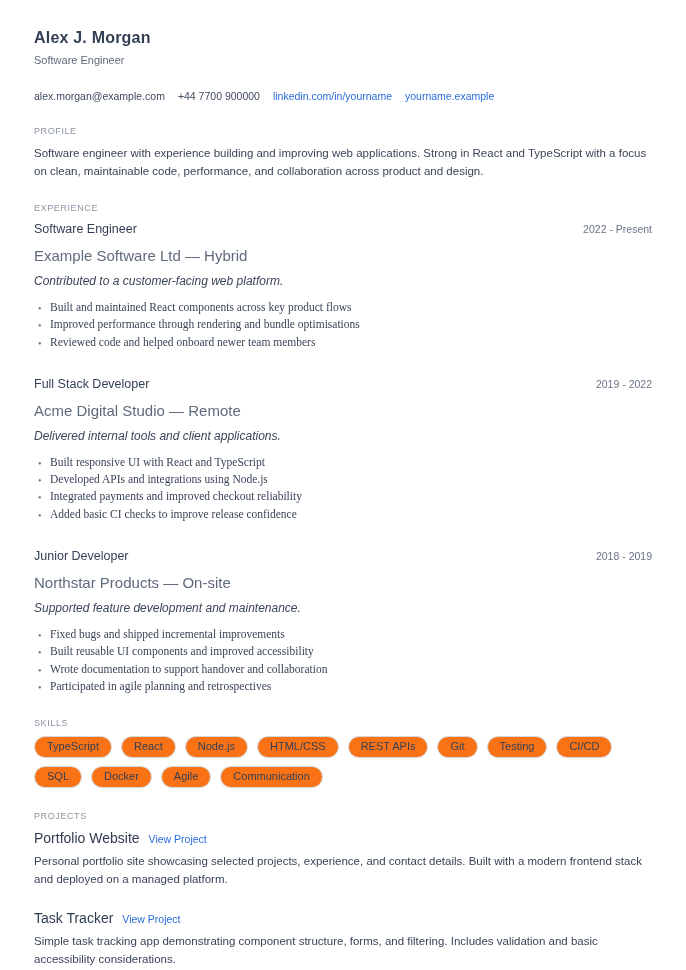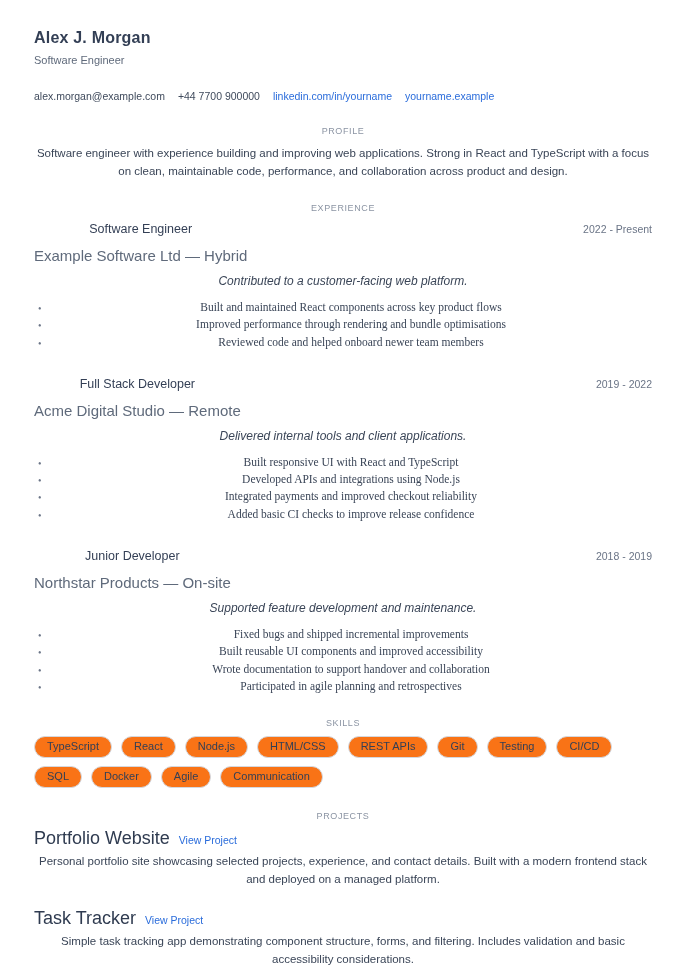--- a/index.html
+++ b/index.html
@@ -18,21 +18,21 @@
     background: #ffffff;
   }
 
   
   .name { font-size: 16px; line-height: 20px; font-weight: 600; color: #333f55; letter-spacing: 0.2px; }
   .subtitle { font-size: 11px; line-height: 14px; color: #5f6a7b; margin-top: 5px; }
   .contact-row { margin-top: 23px; font-size: 10.5px; line-height: 13px; color: #3f4a5c; display: flex; gap: 13px; align-items: baseline; flex-wrap: wrap; }
   a.link { color: #2a6cdb; text-decoration: none; cursor: pointer; }
 
   
-  .section { margin-top: 23px; text-align: center; }
+  .section { margin-top: 23px; }
   .sec-label { font-size: 9px; line-height: 11px; letter-spacing: 0.6px; color: #8b94a3; margin-bottom: 7px; }
 
   
   .profile-text { font-size: 11.5px; line-height: 18px; color: #3a4557; }
 
   
   .job { margin-bottom: 25px; }
   .job:last-child { margin-bottom: 0; }
   .job-head { display: flex; justify-content: space-between; align-items: flex-start; }
   .job-title { font-size: 12.5px; line-height: 16px; color: #333f55; font-weight: 400; }
@@ -53,21 +53,21 @@
     font-size: 11px;
     line-height: 13px;
     color: #333f55;
     background: #f97316;
   }
 
   
   .project { margin-bottom: 21px; }
   .project:last-child { margin-bottom: 0; }
   .proj-head { display: flex; align-items: baseline; gap: 9px; }
-  .proj-title { font-size: 18px; line-height: 18px; color: #2f3b50; font-weight: 400; }
+  .proj-title { font-size: 14px; line-height: 18px; color: #2f3b50; font-weight: 400; }
   .proj-link { font-size: 10.5px; }
   .proj-desc { font-size: 11.5px; line-height: 18px; color: #3a4557; margin-top: 5px; }
 </style>
 </head>
 <body>
 
 <div class="page">
 
   <header>
     <h1 class="name">Alex J. Morgan</h1>

